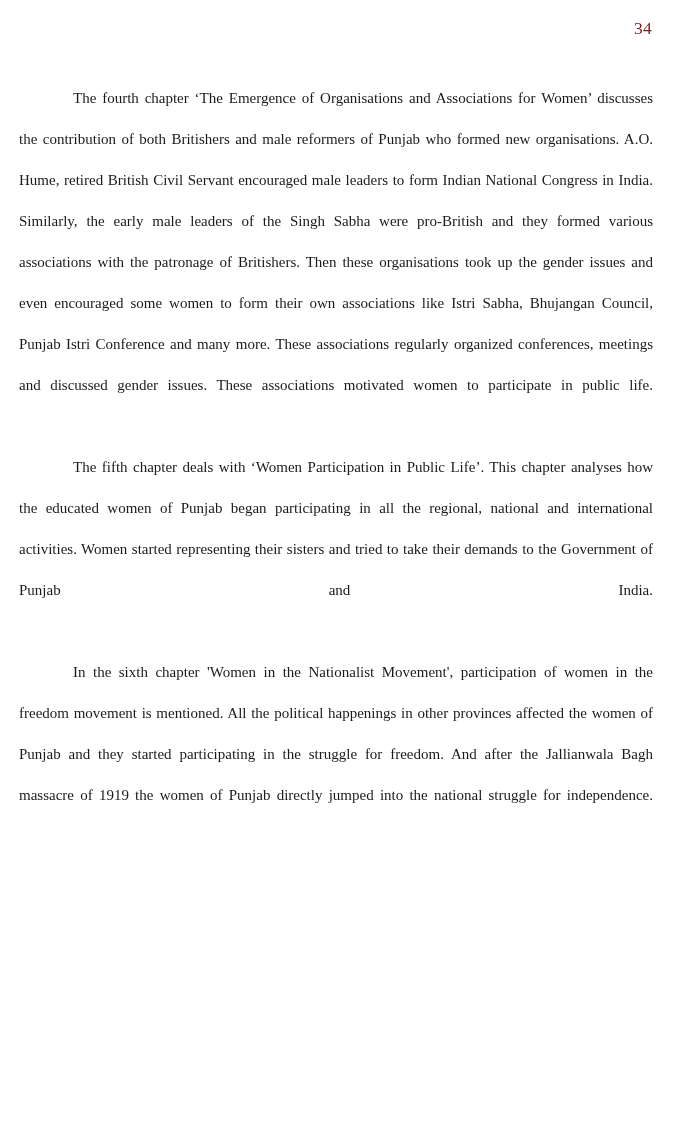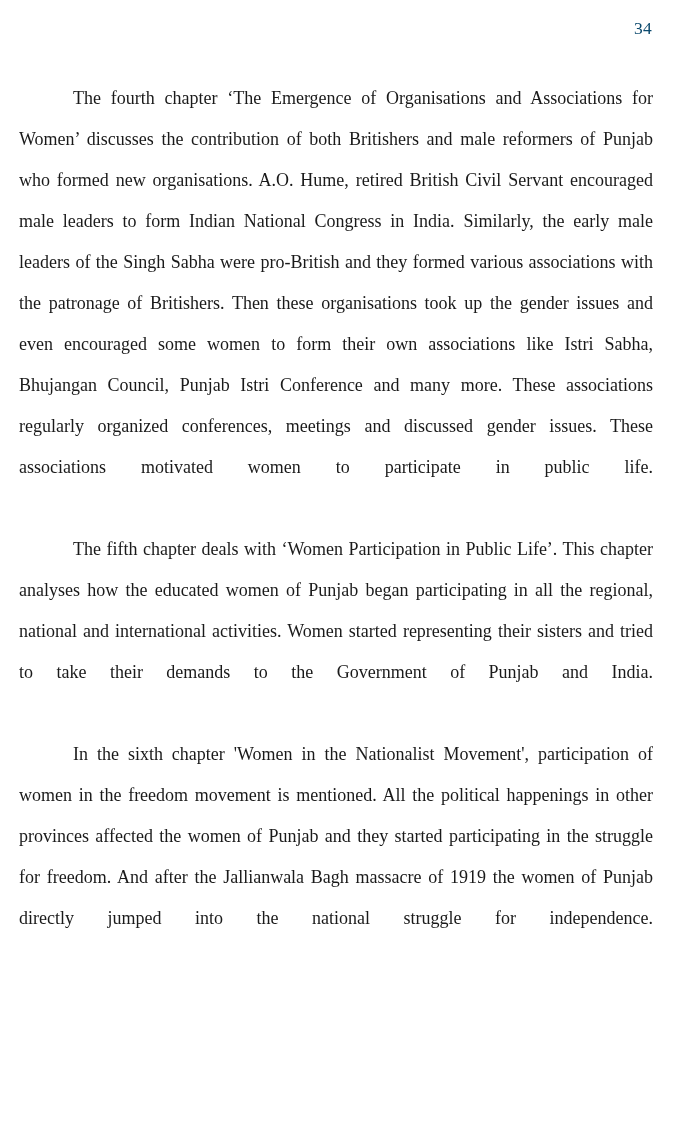--- a/index.html
+++ b/index.html
@@ -23,35 +23,35 @@
     background: #ffffff;
     box-sizing: border-box;
   }
 
   .page-number {
     position: absolute;
     top: 20px;
     right: 48px;
     font-size: 17.5px;
     line-height: 1;
-    color: #0c4a6e;
+    color: #7f1d1d;
     letter-spacing: 0.2px;
   }
 
   .body-text {
     position: absolute;
     top: 78px;
     left: 19px;
     width: 634px;
   }
 
   p.para {
     margin: 0;
     padding: 0;
-    font-size: 18px;
+    font-size: 15px;
     line-height: 41px;
     text-align: justify;
     text-justify: inter-word;
     text-indent: 54px;
     color: #1a1a1a;
     word-spacing: 0.1px;
     
   }
 
   

